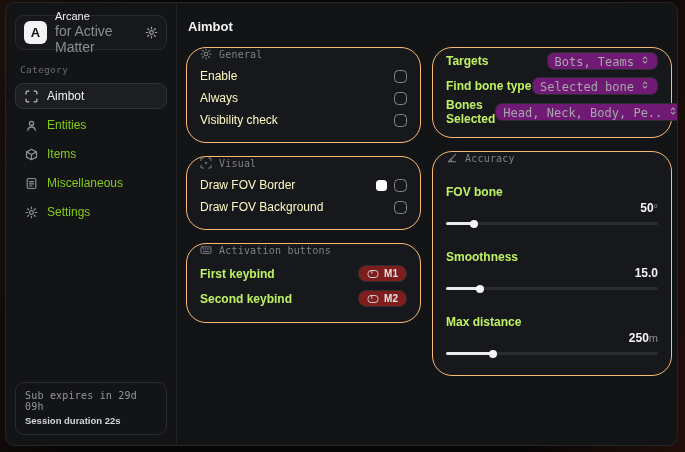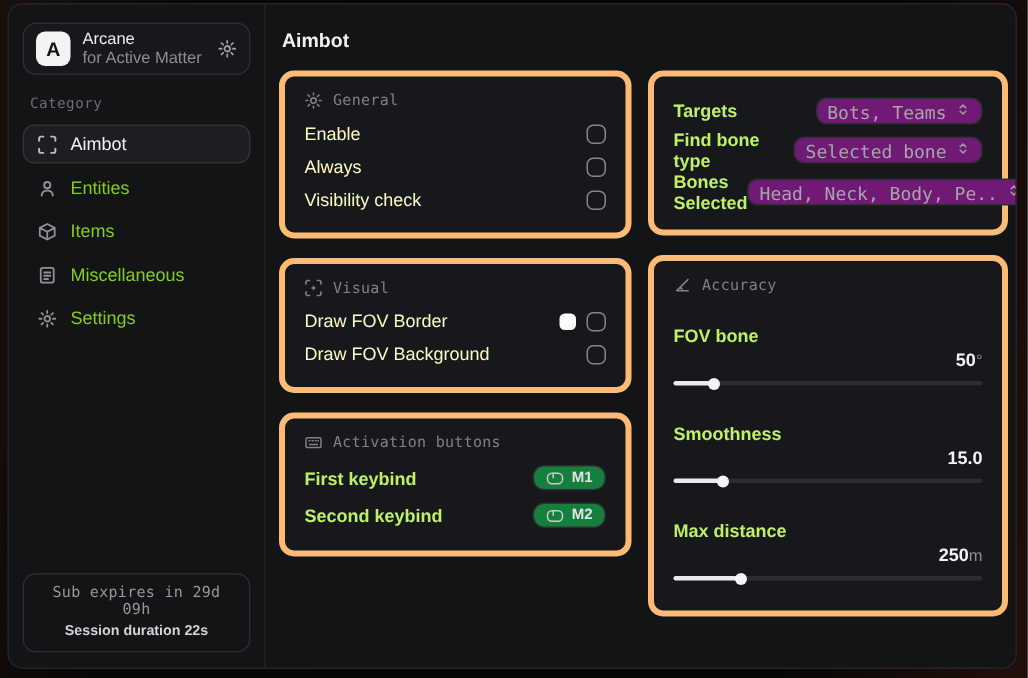--- a/index.html
+++ b/index.html
@@ -27,71 +27,71 @@
     border: 1px solid #2b2c30; background: #17181b; border-radius: 9px;
     height: 35px; display: flex; align-items: center; gap: 8px; padding: 0 8px;
   }
   .logo {
     width: 23px; height: 23px; border-radius: 6px; background: #f3f3f3; color: #141414;
     font-weight: bold; font-size: 13px; display: flex; align-items: center; justify-content: center;
     flex: 0 0 23px;
   }
   .brand-text { display: flex; flex-direction: column; line-height: 1.15; }
   .brand-name { font-size: 11px; font-weight: 400; color: #ededee; }
-  .brand-sub { font-size: 11px; color: #8b8d91; }
+  .brand-sub { font-size: 14px; color: #8b8d91; }
   .brand-gear { margin-left: auto; color: #9b9da1; display: flex; }
 
   .category-label { font-size: 9.5px; color: #6b6d71; margin: 14px 5px 8px 5px; letter-spacing: .3px; }
 
   .nav { display: flex; flex-direction: column; gap: 3px; }
   .nav-item {
     display: flex; align-items: center; gap: 9px; height: 26px; padding: 0 9px;
     border-radius: 8px; border: 1px solid transparent; color: #84cc16; font-size: 12px;
     cursor: default;
   }
   .nav-item .nav-icon { display: flex; color: #8f9194; }
   .nav-item.active { background: #1d1e21; border-color: #313236; color: #eef0f1; }
   .nav-item.active .nav-icon { color: #b9bbbe; }
 
   .sidebar-footer {
-    margin-top: auto; border: 1px solid #2b2c30; border-radius: 9px; padding: 7px 9px 8px 9px; text-align: center;
+    margin-top: auto; border: 1px solid #2b2c30; border-radius: 9px; padding: 7px 9px 8px 9px;
   }
   .footer-expiry { font-size: 10px; color: #96989c; letter-spacing: .2px; }
   .footer-session { font-size: 9.5px; font-weight: 700; color: #d2d4d6; margin-top: 3px; }
 
   
   .main { flex: 1; padding: 10px 6px 12px 9px; }
   .page-title { font-size: 13px; font-weight: 700; color: #f1f2f3; margin: 6px 0 13px 2px; }
   .columns { display: flex; gap: 11px; align-items: flex-start; }
   .col-left { width: 235px; flex: 0 0 235px; display: flex; flex-direction: column; gap: 13px; }
   .col-right { width: 240px; flex: 0 0 240px; display: flex; flex-direction: column; gap: 13px; }
 
   .card {
-    background: #17181b; border: 4px solid #fdba74; border-radius: 10px;
-    padding: 10px 13px 11px 13px; width: 100%;
+    background: #17181b; border: 1px solid #fdba74; border-radius: 20px;
+    padding: 0 13px 11px 13px; width: 100%;
   }
   .card-header {
     display: flex; align-items: center; gap: 7px;
     font-size: 10px; color: #7e8084; margin-bottom: 5px; letter-spacing: .2px;
   }
   .card-header .hdr-icon { display: flex; color: #7e8084; }
 
   .row { display: flex; align-items: center; justify-content: space-between; min-height: 22px; }
   .row-label { font-size: 12px; color: #fef9c3; }
   .row-label.strong { color: #bef264; font-weight: 700; }
   .row-right { display: flex; align-items: center; gap: 7px; }
 
   .checkbox {
     width: 13px; height: 13px; border: 1.3px solid #85878b; border-radius: 4.5px;
     background: transparent; cursor: pointer; flex: 0 0 13px;
   }
   .swatch { width: 11px; height: 11px; border-radius: 3.5px; cursor: pointer; }
 
   .keybind-pill {
-    display: flex; align-items: center; gap: 5px; background: #15803d; border: 1px solid #2e2f33;
+    display: flex; align-items: center; gap: 5px; background: #7f1d1d; border: 1px solid #2e2f33;
     border-radius: 8px; padding: 2px 8px; font-size: 10px; font-weight: 600; color: #e2e4e6;
     cursor: pointer;
   }
   .keybind-pill .mouse { display: flex; color: #c9cbce; }
   .act-row { min-height: 25px; text-align: right; }
 
   .dropdown {
     display: flex; align-items: flex-start; gap: 6px; background: #701a75; border: 1px solid #2c2d31;
     border-radius: 7px; padding: 2px 7px; font-size: 12px; color: #a5a7ab; cursor: pointer;
     white-space: nowrap; height: 18px;

